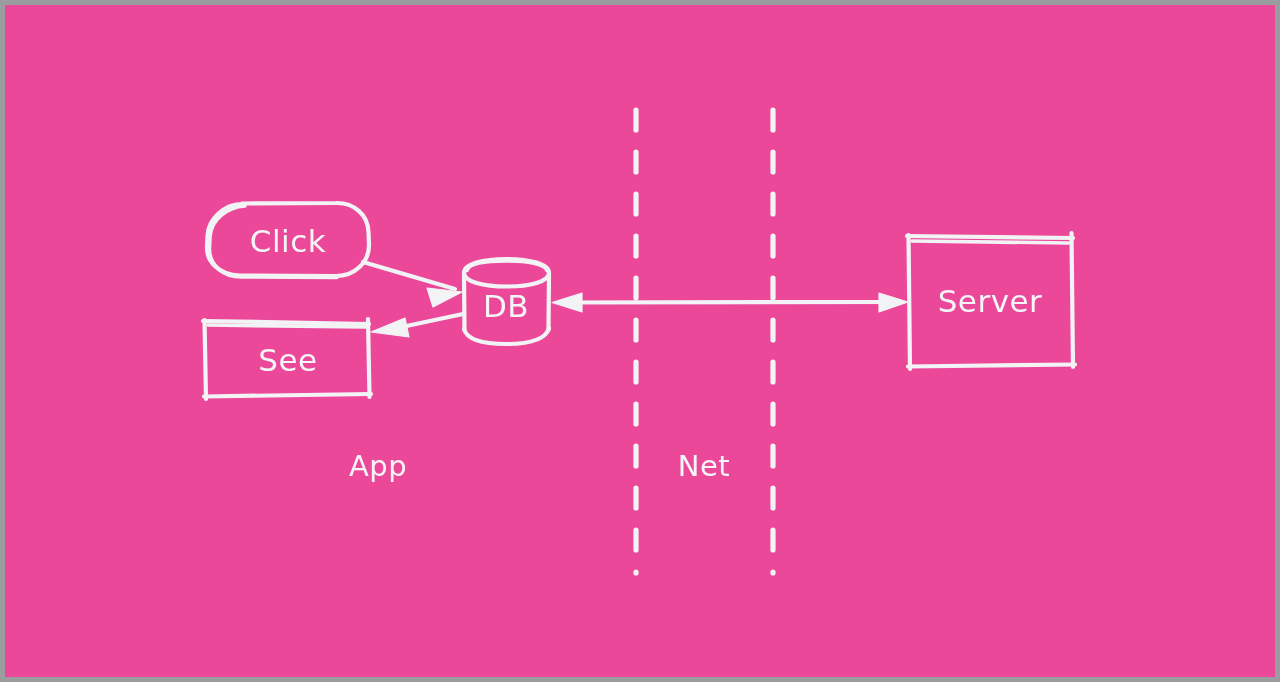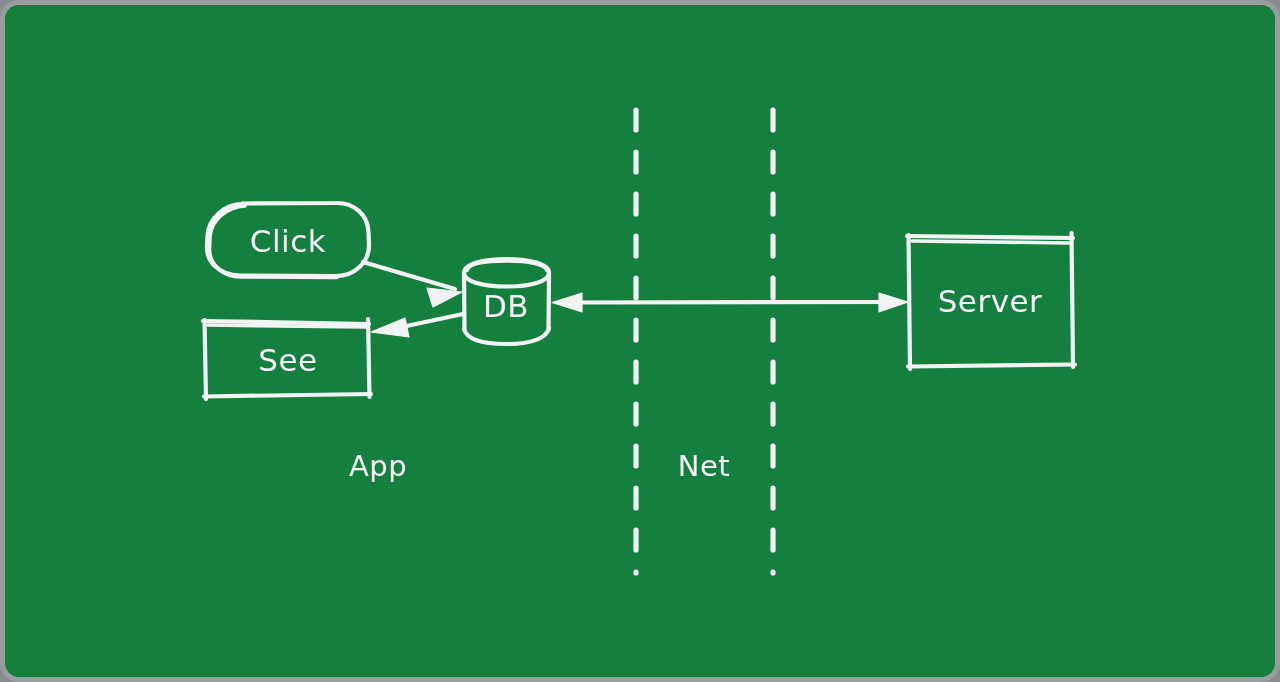--- a/index.html
+++ b/index.html
@@ -72,21 +72,21 @@
     font-family: "DejaVu Sans", sans-serif;
     font-size: 29px;
     letter-spacing: 0.5px;
     text-anchor: middle;
     dominant-baseline: middle;
   }
 </style>
 </head>
 <body>
 
-<div id="canvas-frame" style="background: #15803d; border-color: rgb(154, 157, 160); border-radius: 19px;">
+<div id="canvas-frame" style="background: #ec4899; border-color: rgb(154, 157, 160);">
 
   <svg id="sketch-svg" viewBox="0 0 1270 672" xmlns="http://www.w3.org/2000/svg">
 
     <g>
       <path class="sk-stroke" d="M 236 199
            C 220 199 203 214 202.5 231
            L 202 242
            C 201.5 256 213 270 235 270.5
            L 330 271
            C 350 271.5 364 257 364 240

